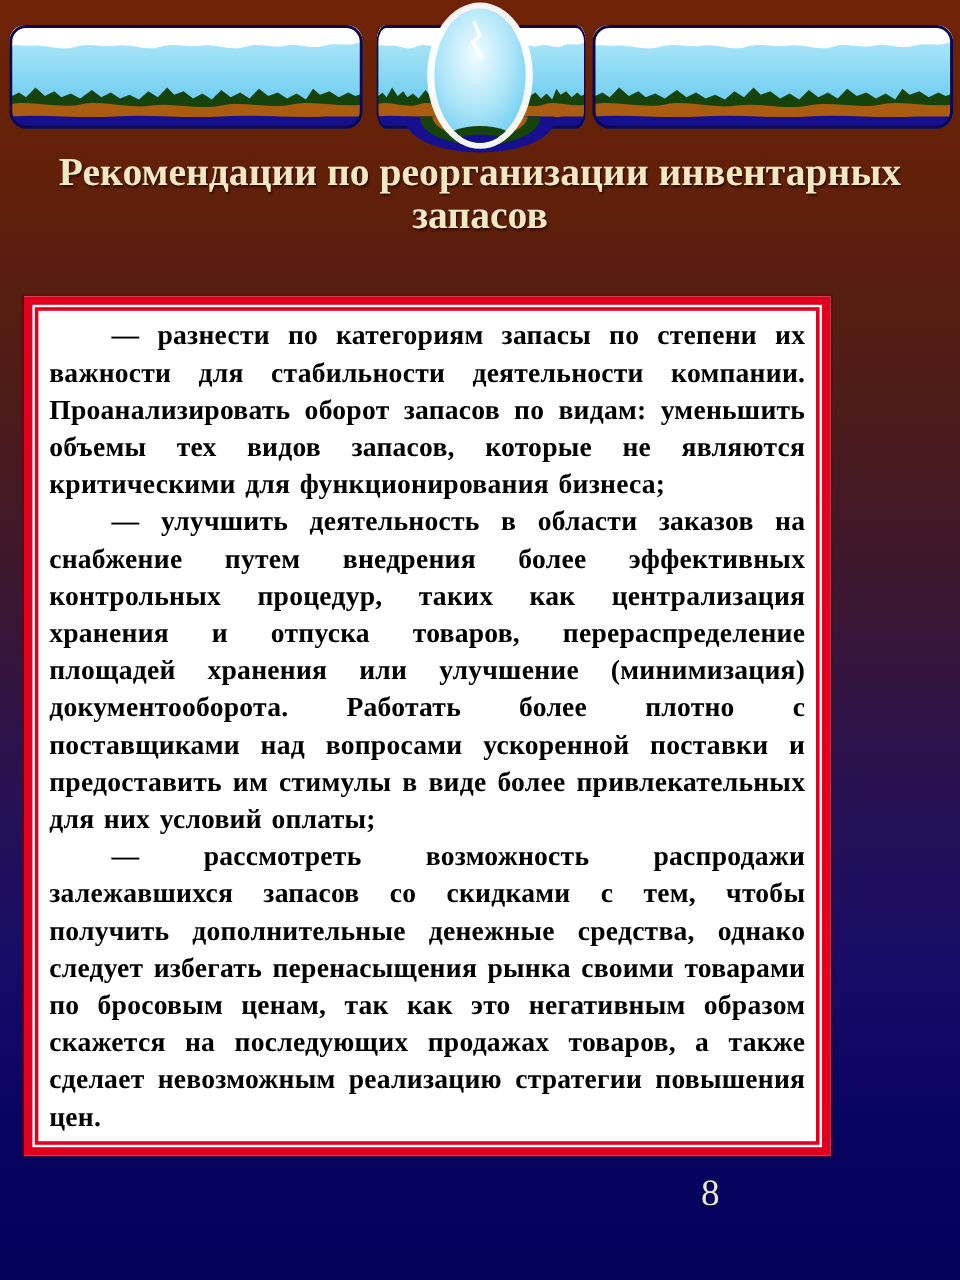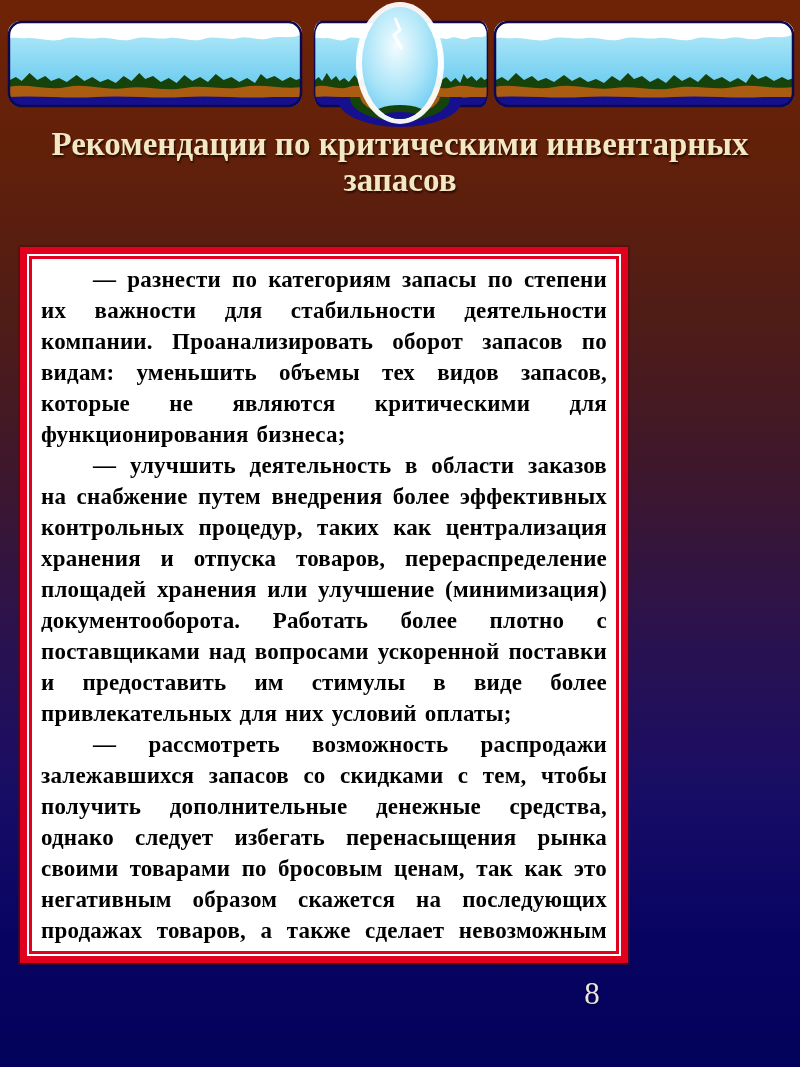--- a/index.html
+++ b/index.html
@@ -40,21 +40,21 @@
     font-size: 33px;
     font-weight: bold;
     line-height: 1.1;
     color: var(--title-text, #F2E8C2);
     text-shadow: 1px 2px 2px rgba(30,5,5,0.85);
   }
   .content-box {
     position: absolute;
     left: 20px;
     top: 247px;
-    width: 608px;
+    width: 672px;
     height: 716px;
     box-sizing: border-box;
     background: var(--box-bg, #FFFFFF);
     border: 7px solid var(--box-border, #E1001E);
     box-shadow: 0 0 0 2px rgba(90,10,10,0.55);
   }
   .content-inner {
     position: absolute;
     top: 2px; left: 2px; right: 2px; bottom: 2px;
     border: 3px solid var(--box-border, #E1001E);
@@ -144,21 +144,21 @@
       <ellipse cx="400" cy="63" rx="44" ry="61" fill="#FFFFFF" opacity="0.95"></ellipse>
       <ellipse cx="400" cy="63" rx="38" ry="56" fill="url(#eggGrad)"></ellipse>
       <g clip-path="url(#eggClip)">
         <ellipse cx="400" cy="116" rx="28" ry="11" fill="#16430B"></ellipse>
         <ellipse cx="400" cy="120" rx="24" ry="8" fill="#17108E"></ellipse>
       </g>
       <path d="M395,18 l5,12 l-6,5 l8,14" fill="none" stroke="#FFFFFF" stroke-width="3" opacity="0.9"></path>
     </g>
   </svg>
 
-  <h1 class="slide-title">Рекомендации по критическими инвентарных запасов</h1>
+  <h1 class="slide-title">Рекомендации по реорганизации инвентарных запасов</h1>
 
   <div class="content-box">
     <div class="content-inner">
       <div class="content-text">
         <p>— разнести по категориям запасы по степени их важности для стабильности деятельности компании. Проанализировать оборот запасов по видам: уменьшить объемы тех видов запасов, которые не являются критическими для функционирования бизнеса;</p>
         <p>— улучшить деятельность в области заказов на снабжение путем внедрения более эффективных контрольных процедур, таких как централизация хранения и отпуска товаров, перераспределение площадей хранения или улучшение (минимизация) документооборота. Работать более плотно с поставщиками над вопросами ускоренной поставки и предоставить им стимулы в виде более привлекательных для них условий оплаты;</p>
         <p>— рассмотреть возможность распродажи залежавшихся запасов со скидками с тем, чтобы получить дополнительные денежные средства, однако следует избегать перенасыщения рынка своими товарами по бросовым ценам, так как это негативным образом скажется на последующих продажах товаров, а также сделает невозможным реализацию стратегии повышения цен.</p>
       </div>
     </div>
   </div>

